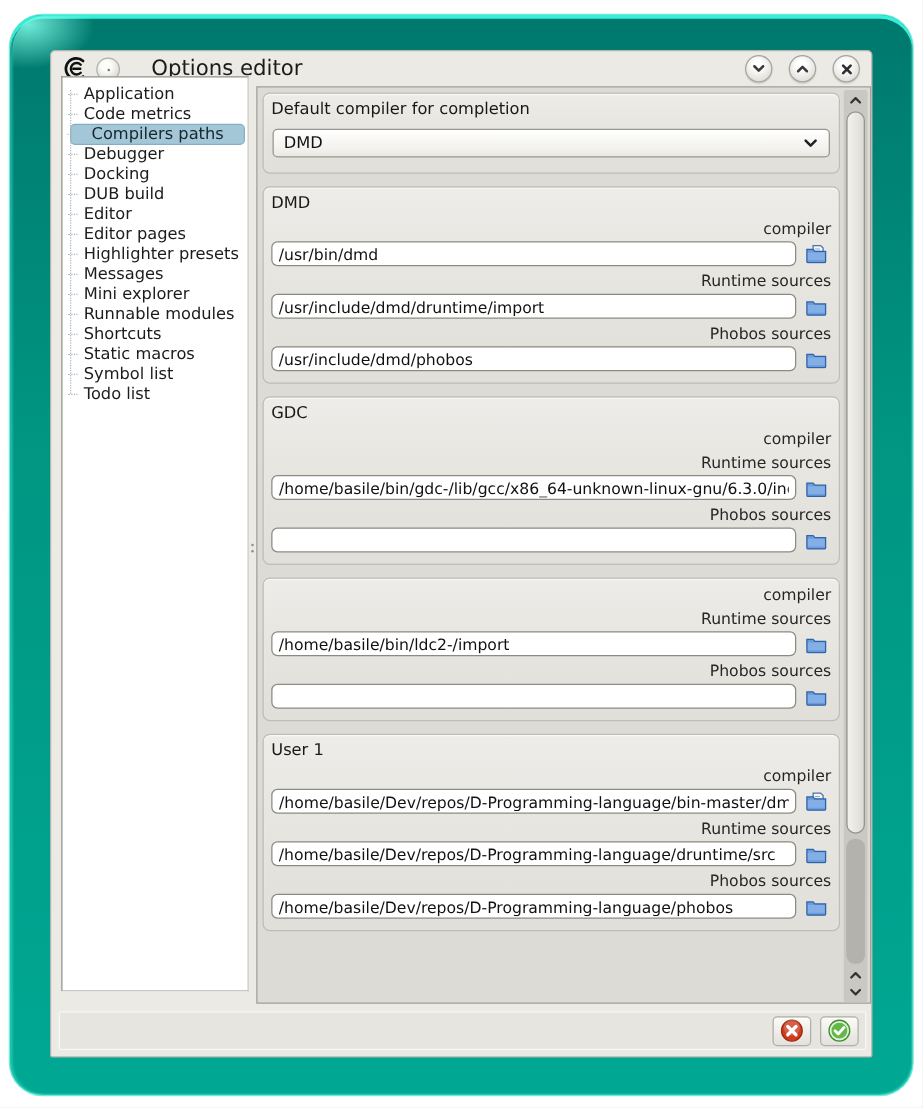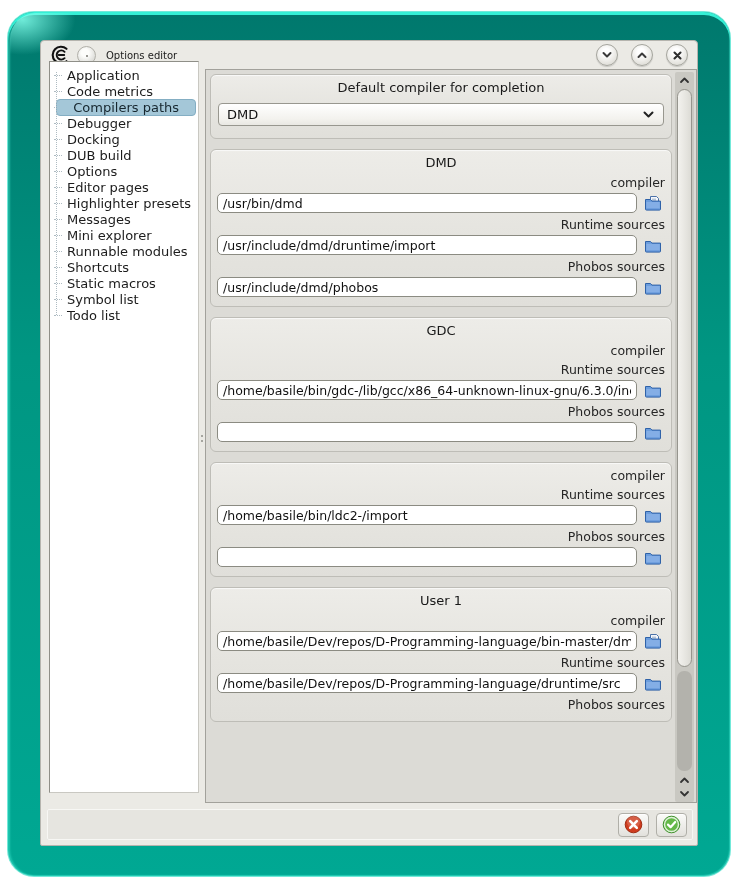--- a/index.html
+++ b/index.html
@@ -23,21 +23,21 @@
 
   
   .titlebar { position:absolute; left:0; top:0; width:100%; height:28px;
     display:flex; align-items:center; padding:0 9px; gap:7px; }
   .app-logo { width:20px; height:20px; flex:0 0 auto; }
   .menu-sphere { width:19px; height:19px; border-radius:50%; border:1px solid #b1b0a9;
     background:radial-gradient(circle at 42% 35%, #fdfdfb 25%, #dededa 70%, #cfcec8);
     position:relative; cursor:default; }
   .menu-sphere::after { content:''; position:absolute; left:8px; top:8px; width:2px; height:2px;
     border-radius:50%; background:#77766f; }
-  .win-title { font-size:10px; color:#1b1b1b; margin-left:3px; flex:1 1 auto; }
+  .win-title { font-size:17px; color:#1b1b1b; margin-left:18px; flex:1 1 auto; }
   .tb-btn { width:22px; height:22px; border-radius:50%; border:1px solid #a5a59e;
     background:radial-gradient(circle at 45% 35%, #ffffff 20%, #e6e5e0 65%, #d2d1cb);
     display:flex; align-items:center; justify-content:center; margin-left:6px;
     box-shadow:0 1px 1px rgba(0,0,0,.15); }
 
   
   .sidebar { position:absolute; left:8px; top:20px; width:150px; height:732px;
     background:#ffffff; border:1px solid #8f8f88; border-right-color:#c9c8c2;
     border-bottom-color:#c9c8c2; overflow:hidden; }
   .tree { list-style:none; position:relative; padding:5px 2px 0 4px; }
@@ -55,21 +55,21 @@
     background:#8f8f88; box-shadow:0 5px 0 #8f8f88; border-radius:50%; }
 
   
   .scrollarea { position:absolute; left:164px; top:28px; width:492px; height:734px;
     background:#dcdbd6; border:1px solid #a2a19b; overflow:hidden; }
   .groups { position:absolute; left:4px; top:4px; width:462px; }
 
   .group { border:1px solid #bebdb7; border-radius:6px; margin-bottom:10px;
     background:linear-gradient(180deg,#edece8 0%, #e5e4df 55%, #e0dfda 100%);
     padding:3px 6px 7px; box-shadow:0 1px 1px rgba(255,255,255,.7) inset; }
-  .group-title { text-align:center; font-size:13px; color:#191919; line-height:20px; }
+  .group-title { font-size:13px; color:#191919; line-height:20px; }
   .field-label { text-align:right; font-size:12.5px; color:#262626; line-height:18px; padding-top:1px; }
   .field-row { display:flex; align-items:flex-end; margin-bottom:2px; }
   .path-input { flex:1 1 auto; height:20px; border:1px solid #8b8b82; border-radius:5px;
     background:#ffffff; font-family:"DejaVu Sans", sans-serif; font-size:12.5px; color:#111;
     padding:0 5px; outline:none; min-width:0; }
   .browse-btn { flex:0 0 auto; width:24px; height:21px; margin-left:4px; border:0; background:transparent;
     display:flex; align-items:center; justify-content:center; cursor:pointer; border-radius:3px; }
 
   
   .combo { height:23px; margin:5px 1px 5px 1px; border:1px solid #98978f; border-radius:4px;
@@ -147,21 +147,21 @@
           <li>
             <span>Debugger</span>
           </li>
           <li>
             <span>Docking</span>
           </li>
           <li>
             <span>DUB build</span>
           </li>
           <li>
-            <span>Options</span>
+            <span>Editor</span>
           </li>
           <li>
             <span>Editor pages</span>
           </li>
           <li>
             <span>Highlighter presets</span>
           </li>
           <li>
             <span>Messages</span>
           </li>
@@ -364,20 +364,33 @@
             <path d="M8 4.2 h4 M8 6 h4" stroke="#8fa7c4" stroke-width="0.9"></path>
                         </g>
           <path d="M1.5 4.5 h5 l1.4 1.6 h8.6 v8 a1 1 0 0 1 -1 1 h-13 a1 1 0 0 1 -1 -1 z" fill="#6b9ddd" stroke="#2f62a8" stroke-width="1"></path>
           <path d="M2.3 7 h13.4 v6.2 h-13.4 z" fill="#8cb4e8" opacity="0.75"></path>
         </svg>
       </button>
     </div>
   </div>
                 <div>
     <div class="field-label">Phobos sources</div>
+    <div class="field-row">
+      <input class="path-input" type="text" value="/home/basile/Dev/repos/D-Programming-language/phobos" style="">
+      <button class="browse-btn">
+        <svg width="18" height="16" viewBox="0 0 18 16">
+          <g class="page-part" style="display: none;">
+                          <path d="M6.5 1.5 h6 l2 2 v6 h-8 z" fill="#f4f6fa" stroke="#4a71a8" stroke-width="1"></path>
+            <path d="M8 4.2 h4 M8 6 h4" stroke="#8fa7c4" stroke-width="0.9"></path>
+                        </g>
+          <path d="M1.5 4.5 h5 l1.4 1.6 h8.6 v8 a1 1 0 0 1 -1 1 h-13 a1 1 0 0 1 -1 -1 z" fill="#6b9ddd" stroke="#2f62a8" stroke-width="1"></path>
+          <path d="M2.3 7 h13.4 v6.2 h-13.4 z" fill="#8cb4e8" opacity="0.75"></path>
+        </svg>
+      </button>
+    </div>
   </div>
               </div>
   </div>
           </div>
       </div>
 
       <div class="vscroll">
         <div class="vs-step top">
           <svg width="11" height="8" viewBox="0 0 11 8">
               <path d="M2 6 L5.5 2.5 L9 6" fill="none" stroke="#333" stroke-width="1.8" stroke-linecap="round" stroke-linejoin="round"></path>

